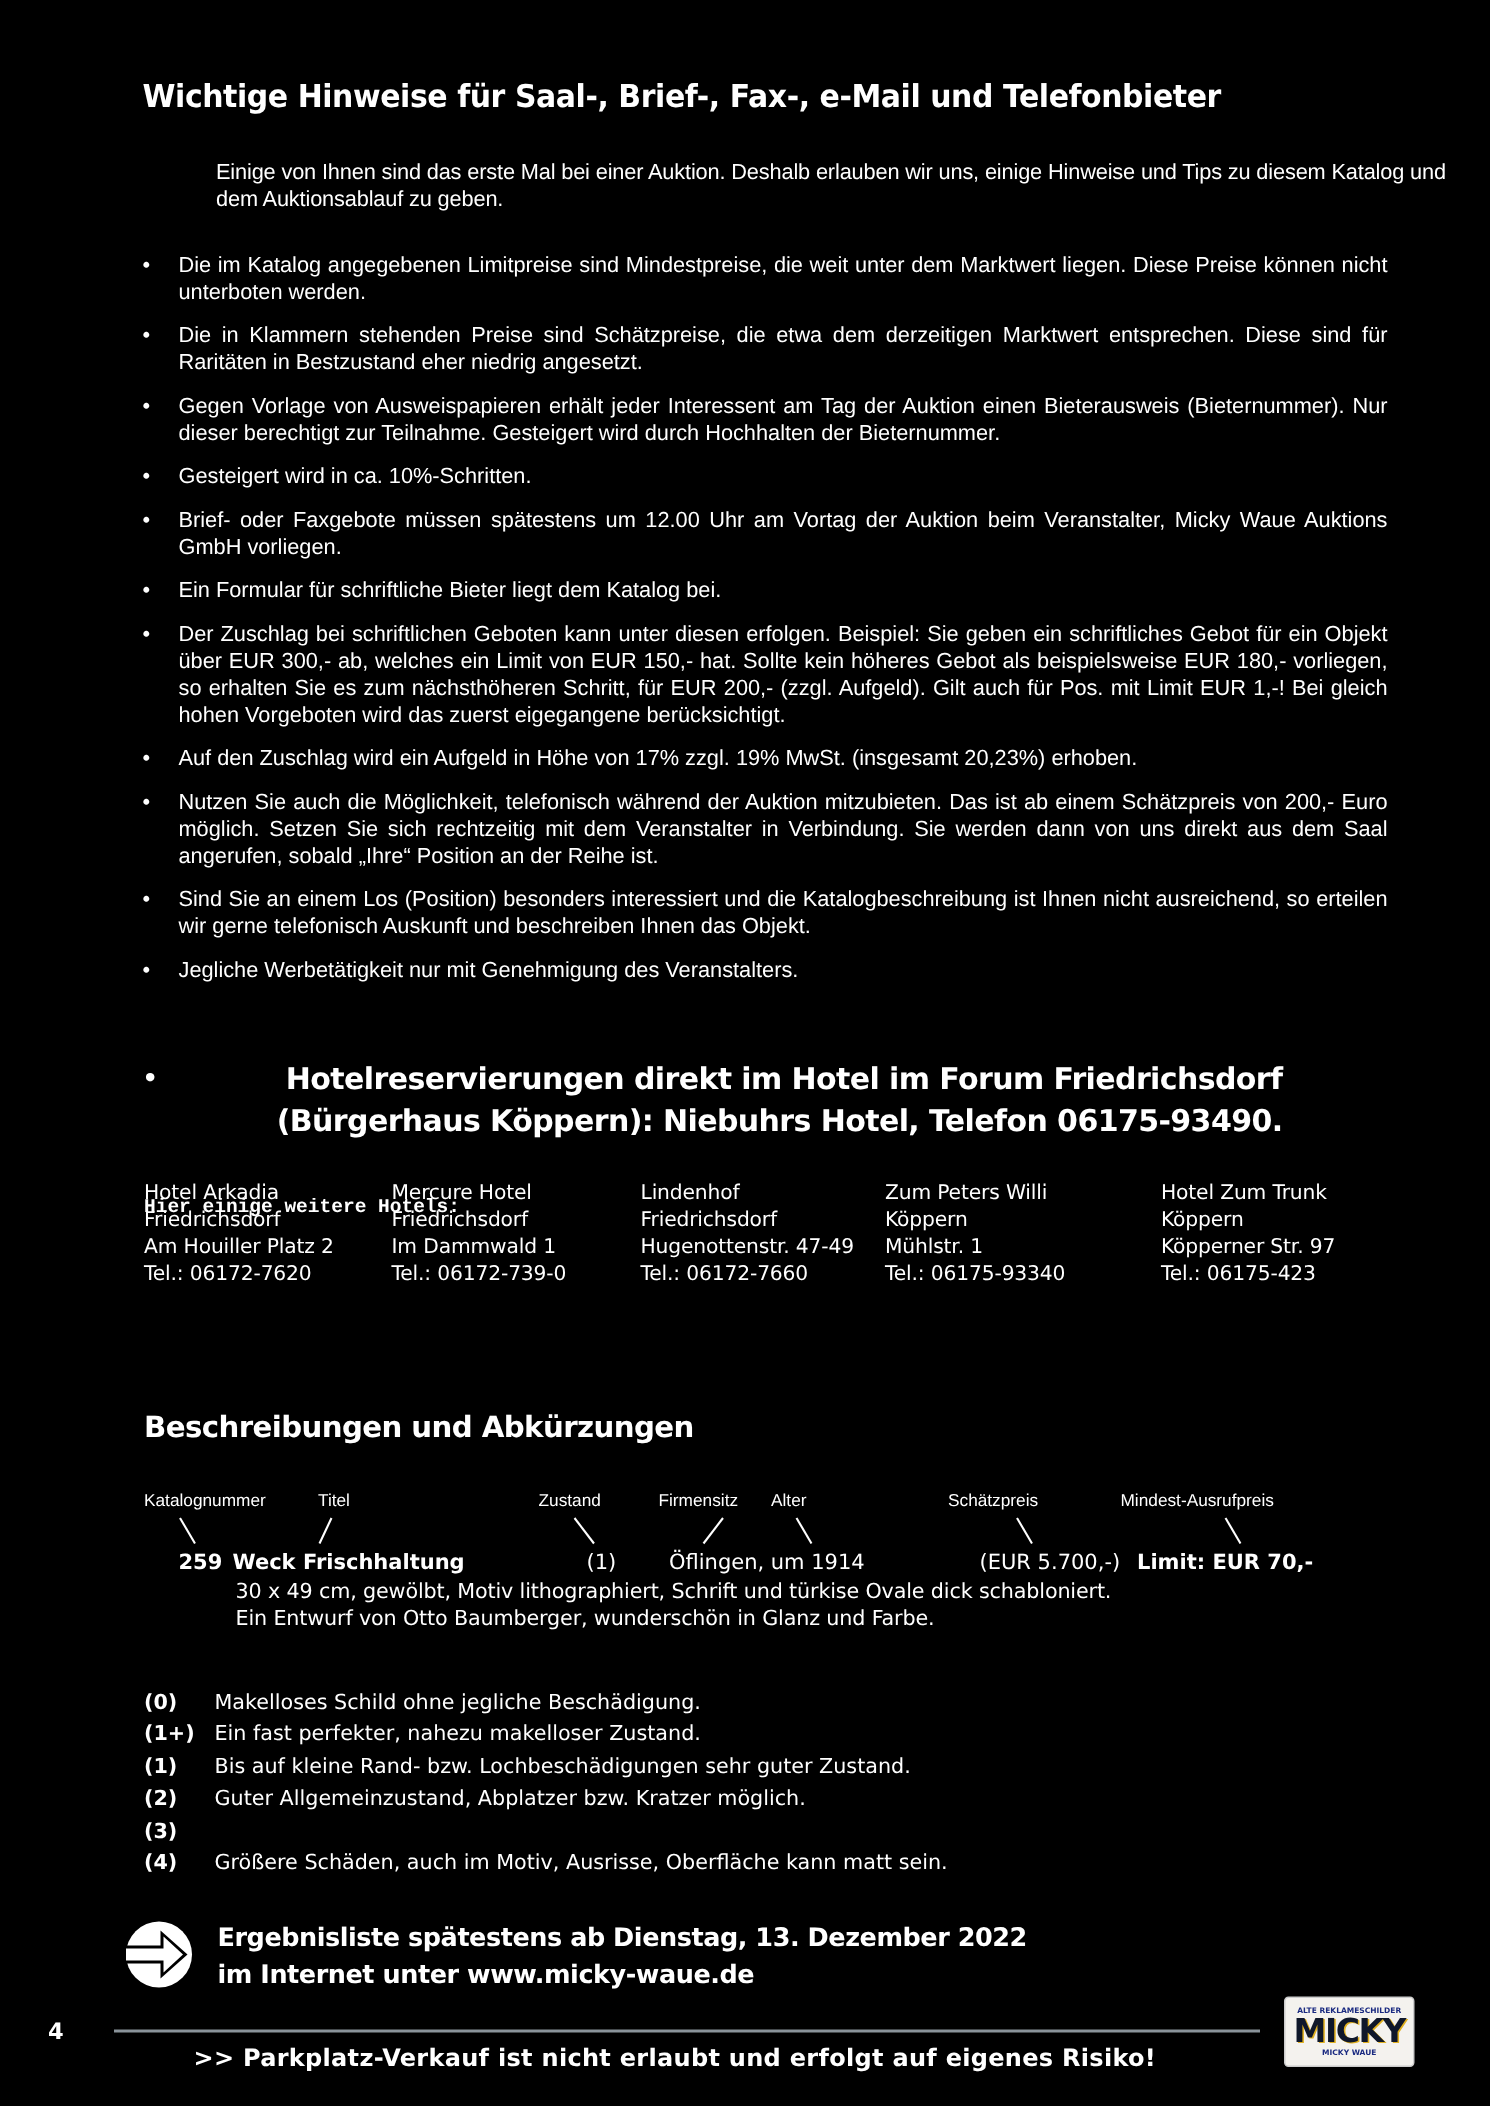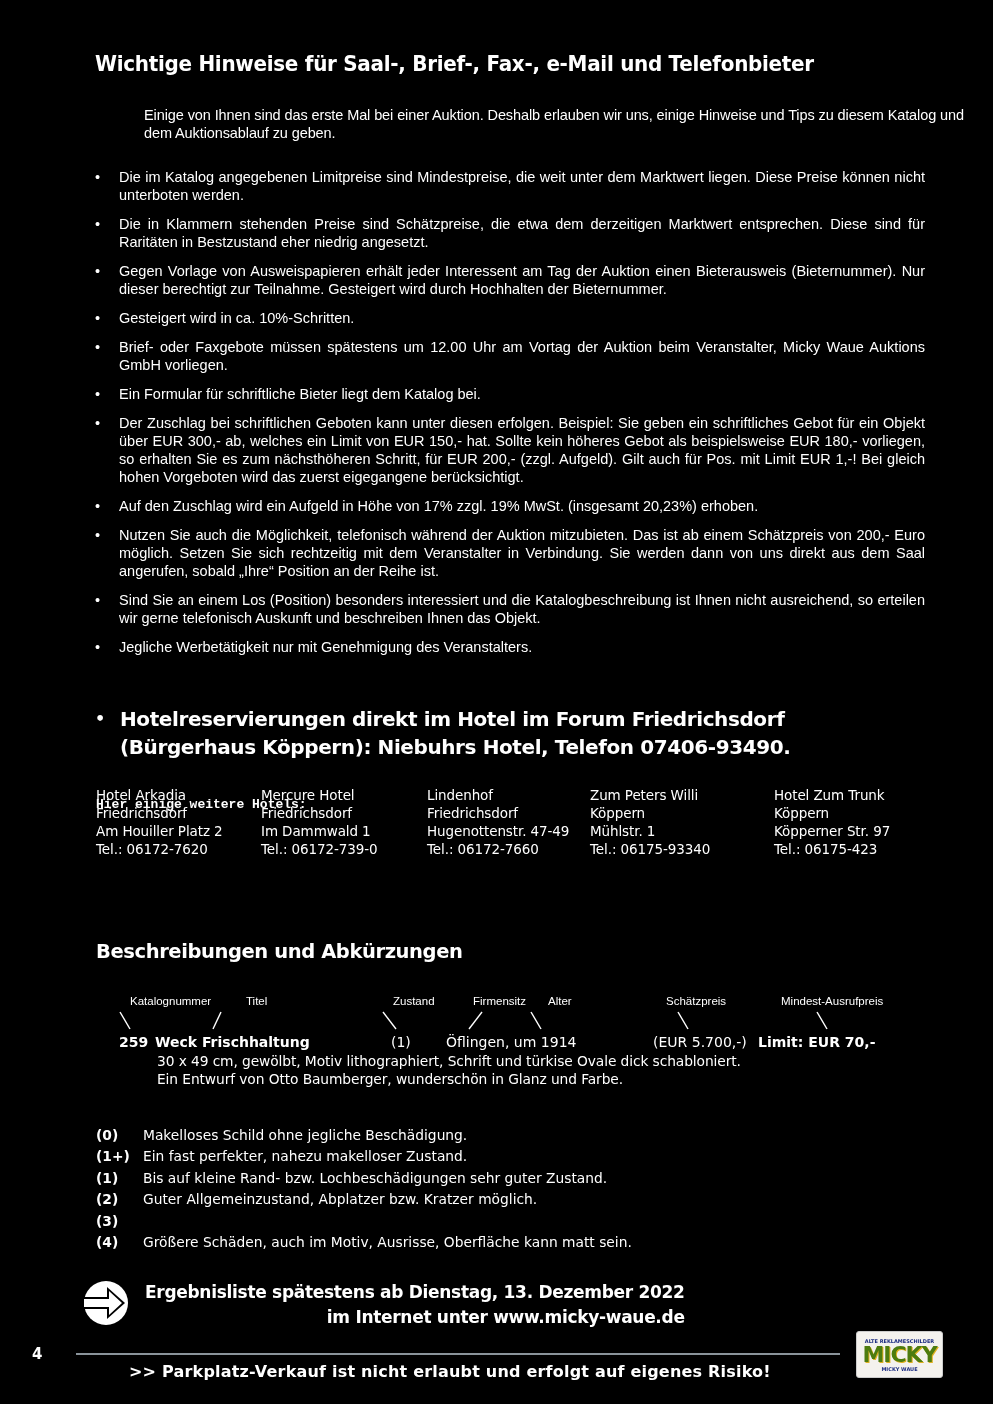--- a/index.html
+++ b/index.html
@@ -24,70 +24,70 @@
       font-family: "Liberation Sans Narrow", "Liberation Sans", sans-serif;
       font-size: 14.5px; line-height: 18px; text-align: justify; letter-spacing: 0px;
     }
     ul.bullets li .dot { position: absolute; left: 0; top: 0; }
     .hotel-res {
       position: absolute; left: 95px; top: 705px; width: 760px;
       font-family: "DejaVu Sans", sans-serif; font-weight: bold; font-size: 20px; line-height: 28px;
       letter-spacing: -0.4px;
     }
     .hotel-res .dot { position: absolute; left: 0; top: 0; font-size: 16px; }
-    .hotel-res .txt { display: block; padding-left: 25px; }
+    .hotel-res .txt { display: block; padding-left: 25px; text-align: right; }
     .hotels-head {
       position: absolute; left: 96px; top: 797px;
       font-family: Liberation Mono, monospace; font-weight: bold; font-size: 13px;
     }
     .hotel-col {
       position: absolute; top: 786px;
       font-family: "DejaVu Sans", sans-serif; font-size: 13.5px; line-height: 18px; letter-spacing: -0.1px;
     }
     .hotel-col div { white-space: nowrap; }
     h2.sub {
       position: absolute; left: 96px; top: 940px; margin: 0;
       font-family: "DejaVu Sans", sans-serif; font-weight: bold; font-size: 19.5px; letter-spacing: -0.4px;
     }
     .lbl {
       position: absolute; top: 995px; font-family: "Liberation Sans Narrow", "Liberation Sans", sans-serif;
-      font-size: 11.5px; white-space: nowrap; margin-left: 34px;
+      font-size: 11.5px; white-space: nowrap;
     }
     .conn { position: absolute; top: 1011px; width: 20px; height: 20px; }
     .conn line { stroke: #fff; stroke-width: 1.4; }
     .ex {
       position: absolute; top: 1034px; font-family: "DejaVu Sans", sans-serif; font-size: 14px; white-space: nowrap;
     }
     .ex.bold { font-weight: bold; }
     .ex-desc {
       position: absolute; left: 157px; top: 1052px; width: 600px;
       font-family: "DejaVu Sans", sans-serif; font-size: 13.8px; line-height: 18px; letter-spacing: -0.1px;
     }
     .cond { position: absolute; left: 96px; top: 1124px; }
     .cond-row { display: flex; height: 21.5px; align-items: center;
       font-family: "DejaVu Sans", sans-serif; font-size: 13.8px; white-space: nowrap; }
     .cond-row .code { width: 47px; font-weight: bold; }
     .arrow { position: absolute; left: 83px; top: 1280px; width: 46px; height: 46px; }
     .result {
       position: absolute; left: 145px; top: 1280px;
-      font-family: "DejaVu Sans", sans-serif; font-weight: bold; font-size: 17px; line-height: 25px; letter-spacing: -0.3px; text-align: right;
+      font-family: "DejaVu Sans", sans-serif; font-weight: bold; font-size: 17px; line-height: 25px; letter-spacing: -0.3px;
     }
     .page-num { position: absolute; left: 32px; top: 1345px; font-family: "DejaVu Sans", sans-serif; font-weight: bold; font-size: 15px; }
     .rule { position: absolute; left: 76px; top: 1353px; width: 764px; height: 2px; background: #8a939a; }
     .notice {
       position: absolute; left: 129px; top: 1362px;
       font-family: "DejaVu Sans", sans-serif; font-weight: bold; font-size: 16px; letter-spacing: 0.2px;
     }
     .logo {
       position: absolute; left: 856px; top: 1331px; width: 85px; height: 45px; background: #f4f2ee; border-radius: 3px;
       display: flex; flex-direction: column; align-items: center; justify-content: center; overflow: hidden;
       border: 1px solid #ccc;
     }
     .logo .small { font-family: "DejaVu Sans", sans-serif; font-size: 5px; color: #1a2a80; font-weight: bold; line-height: 6px; }
-    .logo .big { font-family: "DejaVu Sans", sans-serif; font-weight: bold; font-size: 22px; color: #4d7c0f;
+    .logo .big { font-family: "DejaVu Sans", sans-serif; font-weight: bold; font-size: 22px; color: #0f172a;
       line-height: 22px; letter-spacing: -1px; text-shadow: 1px 1px 0 #e0b020; }
   </style>
 </head>
 <body>
 
 <h1 class="title">Wichtige Hinweise für Saal-, Brief-, Fax-, e-Mail und Telefonbieter</h1>
 <div class="intro">Einige von Ihnen sind das erste Mal bei einer Auktion. Deshalb erlauben wir uns, einige Hinweise und Tips zu diesem Katalog und dem Auktionsablauf zu geben.</div>
 
 <ul class="bullets">
   <li><span class="dot">•</span><span>Die im Katalog angegebenen Limitpreise sind Mindestpreise, die weit unter dem Marktwert liegen. Diese Preise können nicht unterboten werden.</span></li>
@@ -99,21 +99,21 @@
   <li><span class="dot">•</span><span>Der Zuschlag bei schriftlichen Geboten kann unter diesen erfolgen. Beispiel: Sie geben ein schriftliches Gebot für ein Objekt über EUR 300,- ab, welches ein Limit von EUR 150,- hat. Sollte kein höheres Gebot als beispielsweise EUR 180,- vorliegen, so erhalten Sie es zum nächsthöheren Schritt, für EUR 200,- (zzgl. Aufgeld). Gilt auch für Pos. mit Limit EUR 1,-! Bei gleich hohen Vorgeboten wird das zuerst eigegangene berücksichtigt.</span></li>
   <li><span class="dot">•</span><span>Auf den Zuschlag wird ein Aufgeld in Höhe von 17% zzgl. 19% MwSt. (insgesamt 20,23%) erhoben.</span></li>
   <li><span class="dot">•</span><span>Nutzen Sie auch die Möglichkeit, telefonisch während der Auktion mitzubieten. Das ist ab einem Schätzpreis von 200,- Euro möglich. Setzen Sie sich rechtzeitig mit dem Veranstalter in Verbindung. Sie werden dann von uns direkt aus dem Saal angerufen, sobald „Ihre“ Position an der Reihe ist.</span></li>
   <li><span class="dot">•</span><span>Sind Sie an einem Los (Position) besonders interessiert und die Katalogbeschreibung ist Ihnen nicht ausreichend, so erteilen wir gerne telefonisch Auskunft und beschreiben Ihnen das Objekt.</span></li>
   <li><span class="dot">•</span><span>Jegliche Werbetätigkeit nur mit Genehmigung des Veranstalters.</span></li>
 </ul>
 
 <div class="hotel-res">
   <span class="dot">•</span>
   <span class="txt">Hotelreservierungen direkt im Hotel im Forum Friedrichsdorf</span>
-  <span class="txt">(Bürgerhaus Köppern): Niebuhrs Hotel, Telefon 07406-93490.</span>
+  <span class="txt">(Bürgerhaus Köppern): Niebuhrs Hotel, Telefon 06175-93490.</span>
 </div>
 
 <div class="hotels-head">Hier einige weitere Hotels:</div>
 <div class="hotel-col" style="left:96px">
   <div>Hotel Arkadia</div>
   <div>Friedrichsdorf</div>
   <div>Am Houiller Platz 2</div>
   <div>Tel.: 06172-7620</div>
 </div>
 <div class="hotel-col" style="left:261px">

